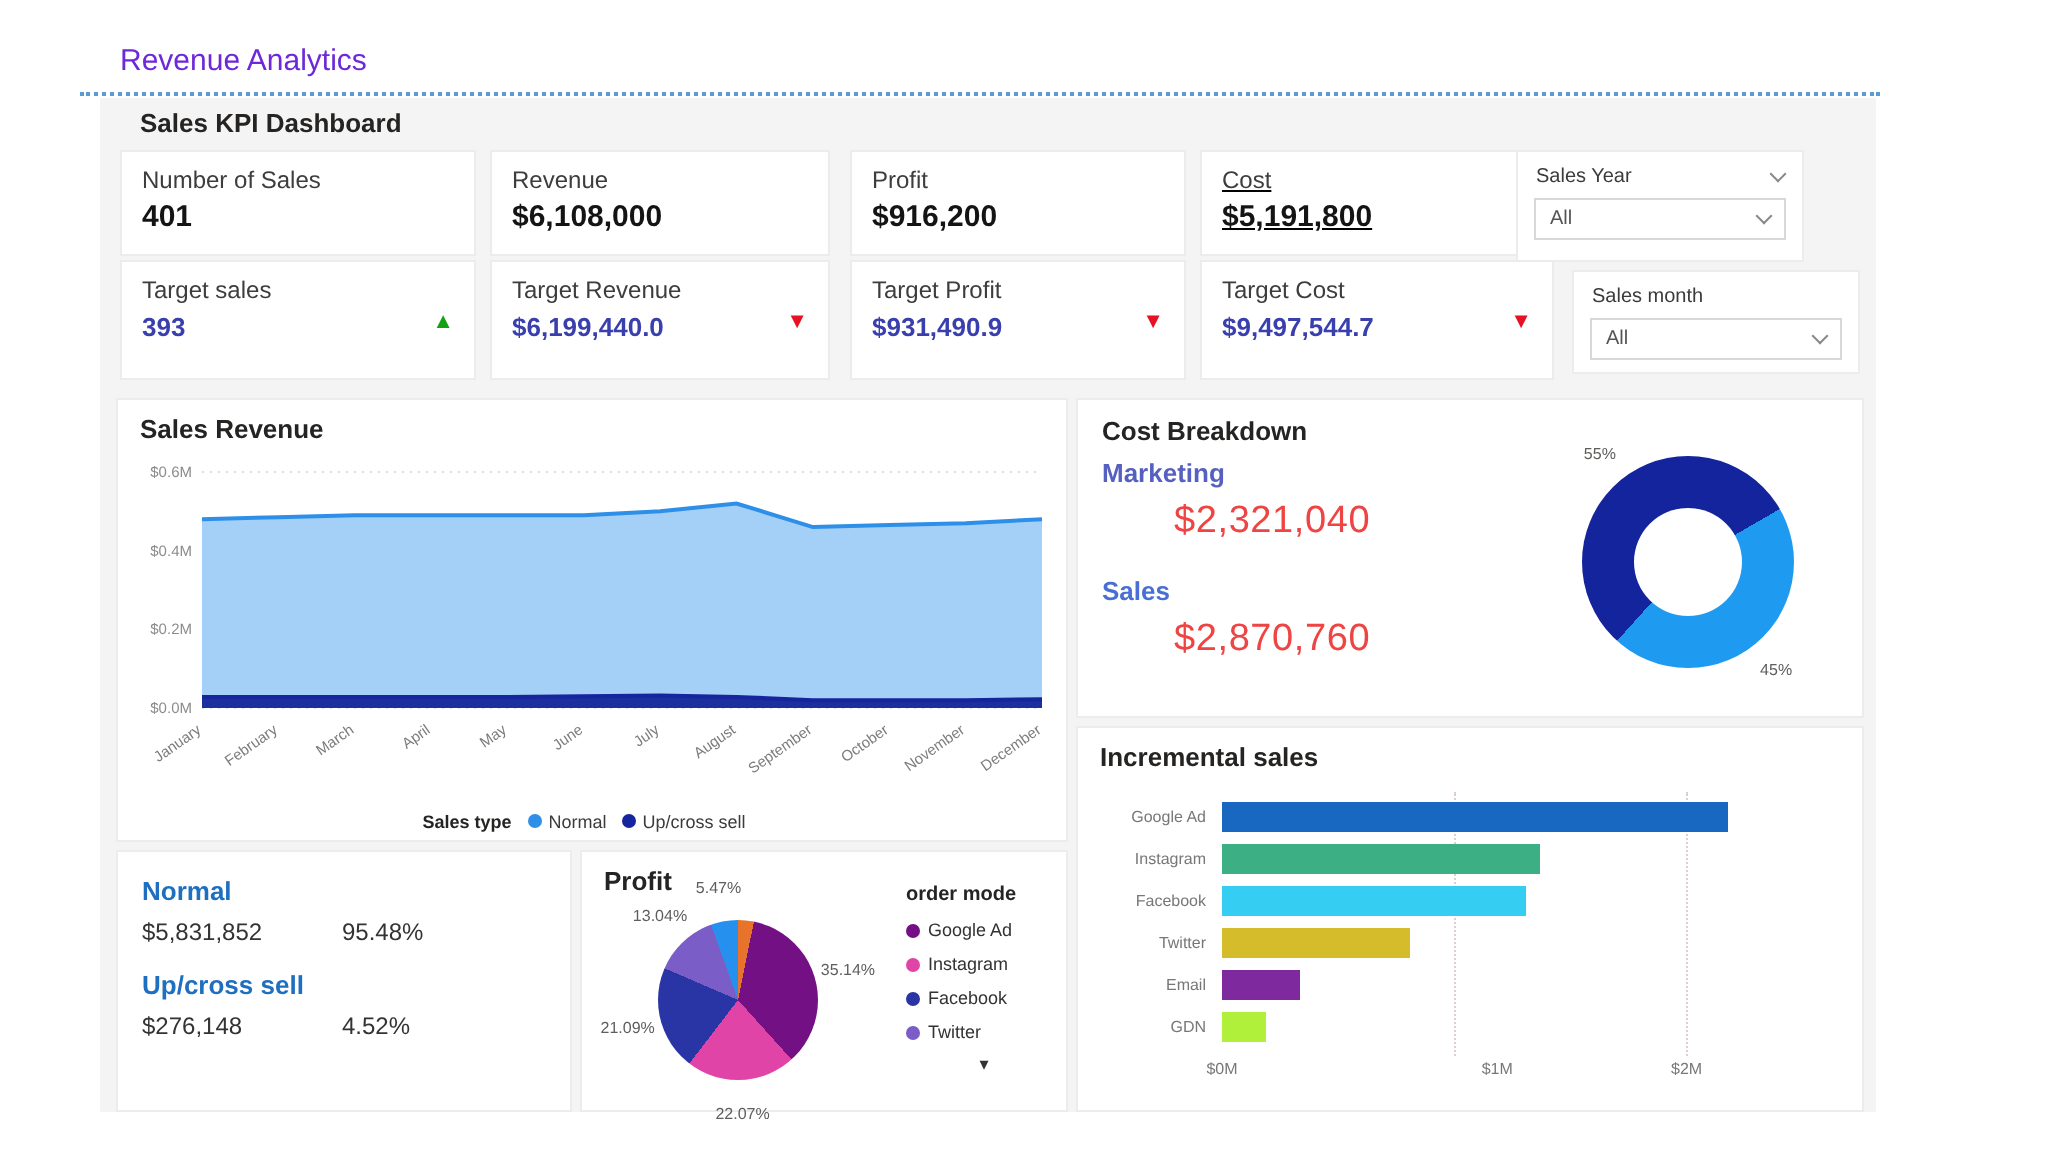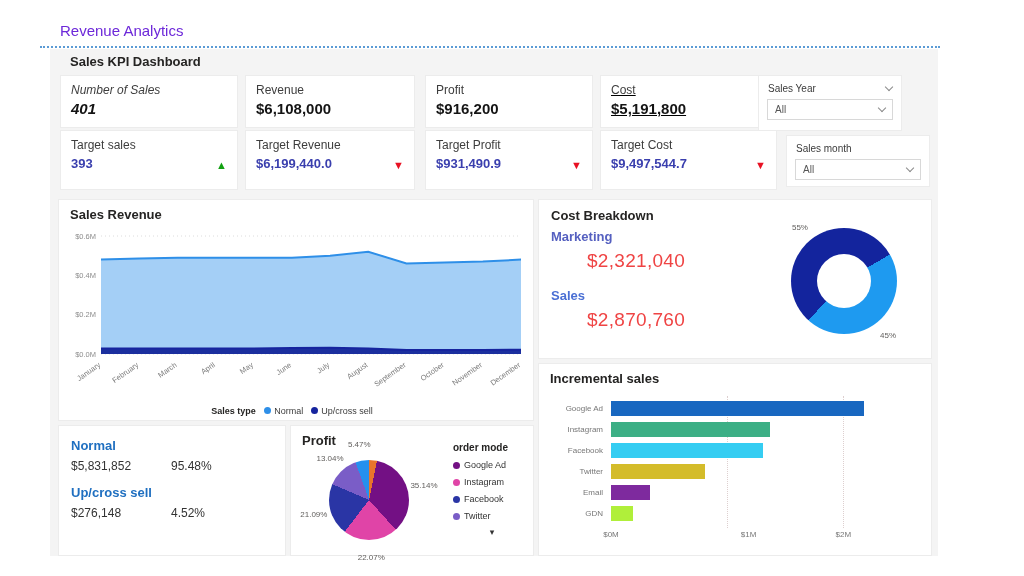--- a/index.html
+++ b/index.html
@@ -15,21 +15,21 @@
     background:#f4f4f4; }
   .dash-title { position:absolute; left:20px; top:5px; font-size:13px; font-weight:bold; color:#252423; }
 
   .card { position:absolute; background:#ffffff; border:1px solid #ececec; }
 
   
   .kpi-top { padding:7px 10px; }
   .kpi-label { font-size:12px; color:#3d3d3d; }
   .kpi-value { font-size:15px; font-weight:bold; color:#141414; margin-top:3px; }
   .kpi-target { padding:7px 10px; }
-  .kpi-target-row { display:flex; align-items:flex-end; justify-content:space-between; margin-top:4px;gap:27px; }
+  .kpi-target-row { display:flex; align-items:flex-start; justify-content:space-between; margin-top:4px;gap:27px; }
   .kpi-target-value { font-size:13px; font-weight:bold; color:#3a3fae; }
   .trend { font-size:11px; line-height:1; }
   .trend.up { color:#12a112; }
   .trend.down { color:#e81123; }
 
   
   .slicer-header { display:flex; justify-content:space-between; align-items:center;
     padding:7px 9px 2px 9px; font-size:10px; color:#3b3b3b; }
   .slicer-select { display:flex; justify-content:space-between; align-items:center;
     margin:3px 8px 0 8px; border:1px solid #d8d8d8; padding:4px 7px; font-size:10px; color:#555; background:#fff; }
@@ -86,21 +86,21 @@
 </head>
 <body>
 
 <div class="page">
   <div class="page-title">Revenue Analytics</div>
   <div class="top-divider"></div>
 
   <div class="canvas">
     <div class="dash-title">Sales KPI Dashboard</div>
 
-    <div class="card kpi-top" style="left:10px;top:26px;width:178px;height:53px;font-style:italic;">
+    <div class="card kpi-top" style="left:10px;top:26px;width:178px;height:53px;">
       <div class="kpi-label">Number of Sales</div>
       <div class="kpi-value">401</div>
     </div>
     <div class="card kpi-target" style="left:10px;top:81px;width:178px;height:60px;">
       <div class="kpi-label">Target sales</div>
       <div class="kpi-target-row">
         <span class="kpi-target-value">393</span>
         <span class="trend up">▲</span>
       </div>
     </div>

